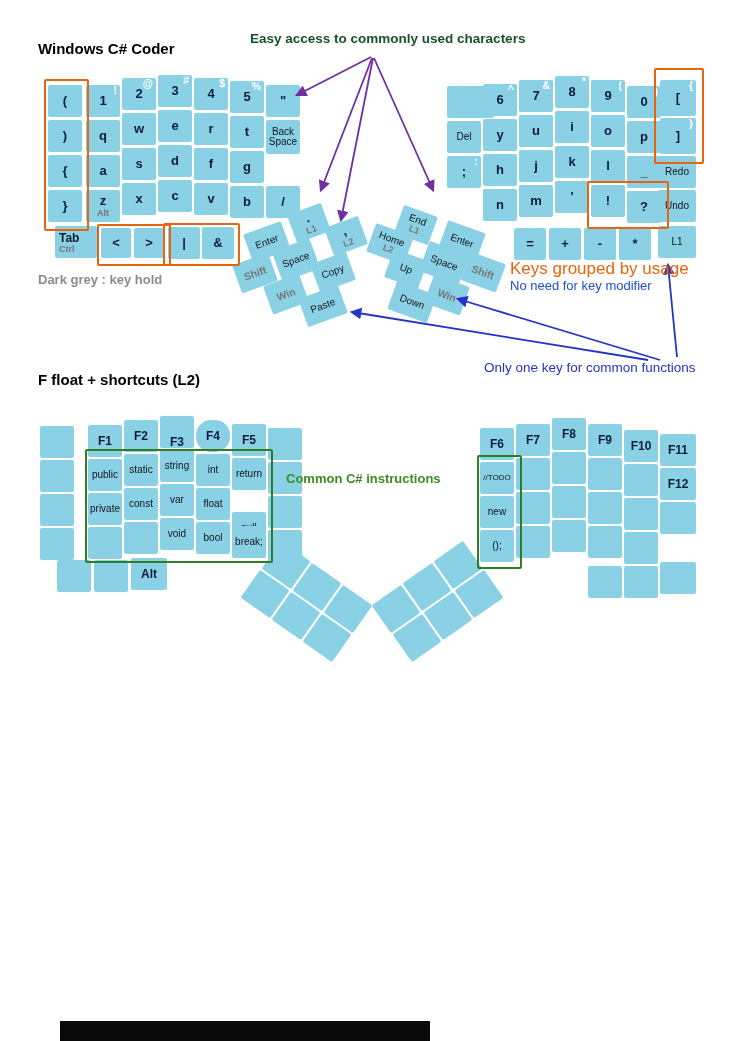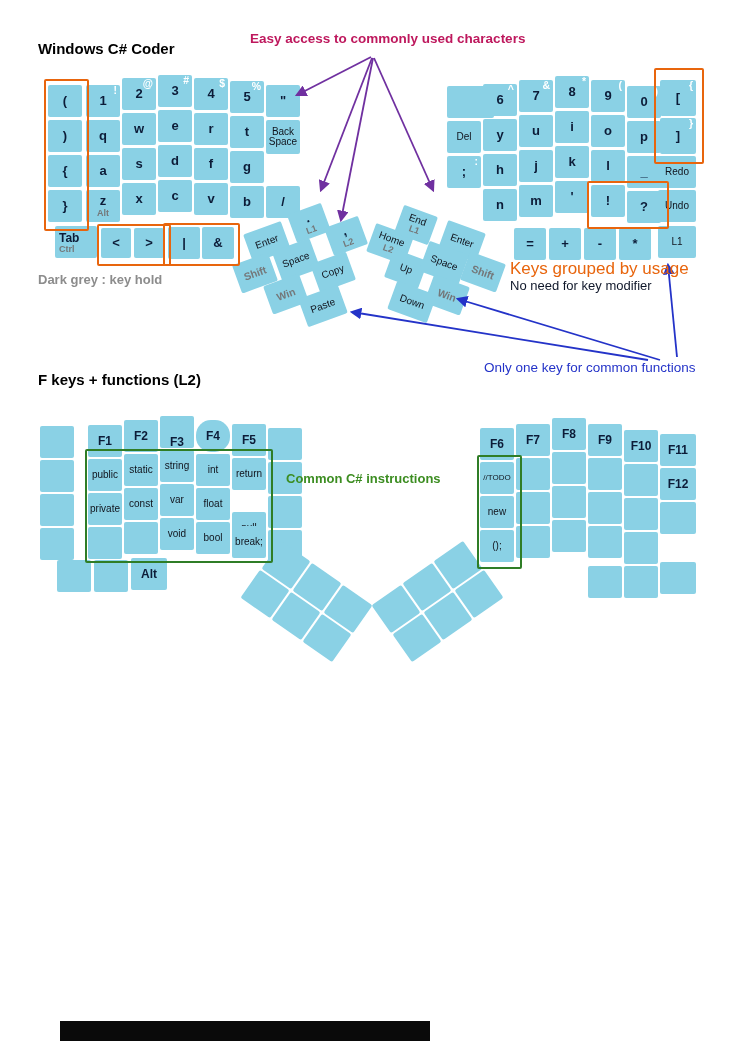--- a/index.html
+++ b/index.html
@@ -14,41 +14,41 @@
   .key.fkey .kt{font-weight:bold;font-size:12px;color:#0c1c38;}
   .key.kw .kt{font-size:10px;color:#10131c;}
   .key.kws .kt{font-size:8px;color:#10131c;}
   .key.tab{align-items:flex-start;padding:2px 0 0 4px;text-align:left;}
   .key.tab .kt{font-weight:bold;font-size:12px;color:#0c1c38;}
   .ks-w{position:absolute;top:0px;right:3px;color:#ffffff;font-weight:bold;font-size:10.5px;z-index:2;}
   .ks-g{color:#747779;font-weight:bold;font-size:9px;margin-top:1px;}
   .outline{position:absolute;border:2px solid;background:transparent;z-index:4;border-radius:2px;}
   .txt{position:absolute;white-space:nowrap;z-index:6;}
   .t-title1{left:38px;top:40px;font-size:15px;font-weight:bold;color:#000;}
-  .t-purple{left:250px;top:31px;font-size:13.5px;font-weight:600;color:#be185d;}
+  .t-purple{left:250px;top:31px;font-size:13.5px;font-weight:600;color:#14532d;}
   .t-grey{left:38px;top:272px;font-size:13px;font-weight:bold;color:#8c8c8c;}
   .t-orange1{left:510px;top:259px;font-size:17px;color:#e8650d;}
-  .t-orange2{left:510px;top:278px;font-size:13px;color:#0f172a;}
+  .t-orange2{left:510px;top:278px;font-size:13px;color:#1d4ed8;}
   .t-blue{left:484px;top:360px;font-size:13.5px;color:#2433c8;}
   .t-title2{left:38px;top:371px;font-size:15px;font-weight:bold;color:#000;}
   .t-green{left:286px;top:471px;font-size:13px;font-weight:600;color:#3c8d21;}
   #overlay{position:absolute;left:0;top:0;z-index:5;pointer-events:none;}
   #footer-bar{position:absolute;left:60px;top:1021px;width:370px;height:20px;background:#0a0a0a;z-index:1;}
 </style>
 </head>
 <body>
 
 <div id="board">
   <div class="txt t-title1">Windows C# Coder</div>
   <div class="txt t-purple">Easy access to commonly used characters</div>
   <div class="txt t-grey">Dark grey : key hold</div>
   <div class="txt t-orange1">Keys grouped by usage</div>
   <div class="txt t-orange2">No need for key modifier</div>
   <div class="txt t-blue">Only one key for common functions</div>
-  <div class="txt t-title2">F keys + functions (L2)</div>
+  <div class="txt t-title2">F float + shortcuts (L2)</div>
   <div class="txt t-green">Common C# instructions</div>
   <svg id="overlay" width="736" height="1041">
       <defs>
         <marker id="arrowhead-0" viewBox="0 0 10 10" refX="8" refY="5" markerWidth="6.5" markerHeight="6.5" orient="auto-start-reverse">
           <path d="M0,0 L10,5 L0,10 z" fill="#7030a0"></path>
         </marker>
         <marker id="arrowhead-1" viewBox="0 0 10 10" refX="8" refY="5" markerWidth="6.5" markerHeight="6.5" orient="auto-start-reverse">
           <path d="M0,0 L10,5 L0,10 z" fill="#2433c8"></path>
         </marker>
       </defs>

